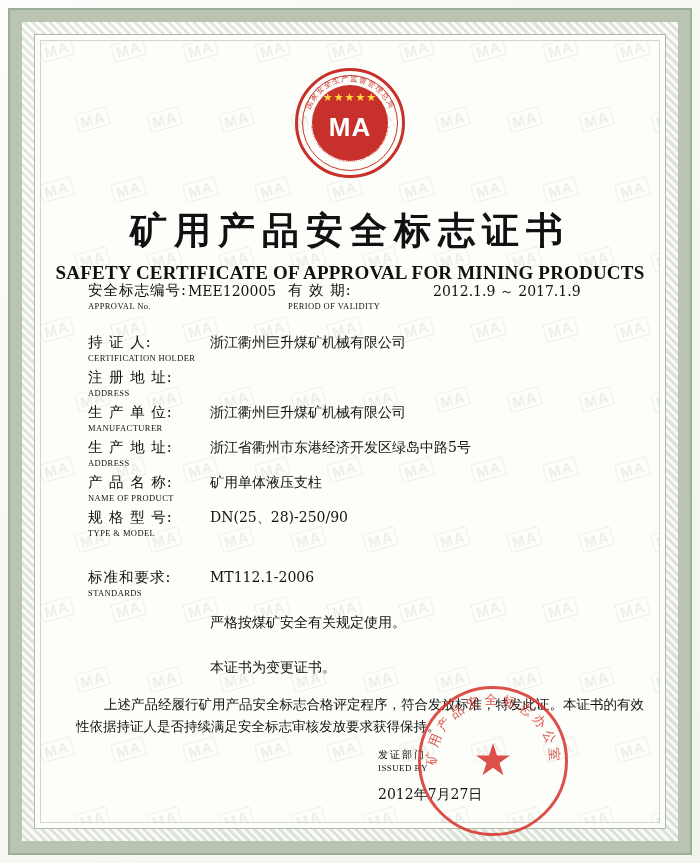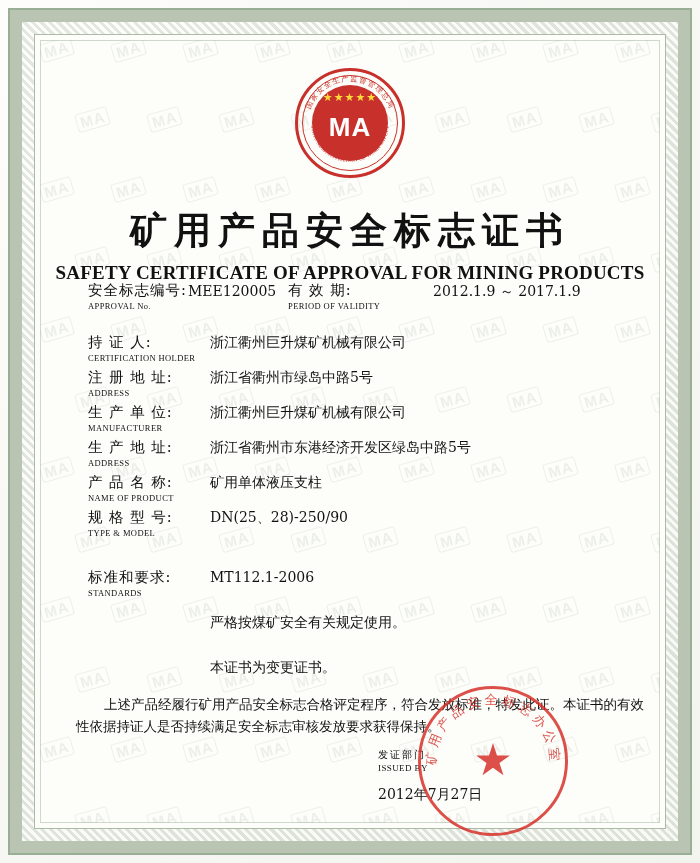--- a/index.html
+++ b/index.html
@@ -457,21 +457,20 @@
           <div class="lbl-en">CERTIFICATION HOLDER</div>
         </div>
         <div class="val field-value">浙江衢州巨升煤矿机械有限公司</div>
       </div>
 
       <div class="field-row">
         <div class="lbl-block field-label">
           <div class="lbl-cn">注 册 地 址:</div>
           <div class="lbl-en">ADDRESS</div>
         </div>
-        <div class="val field-value">浙江省衢州市绿岛中路5号</div>
       </div>
 
       <div class="field-row">
         <div class="lbl-block field-label">
           <div class="lbl-cn">生 产 单 位:</div>
           <div class="lbl-en">MANUFACTURER</div>
         </div>
         <div class="val field-value">浙江衢州巨升煤矿机械有限公司</div>
       </div>
 

